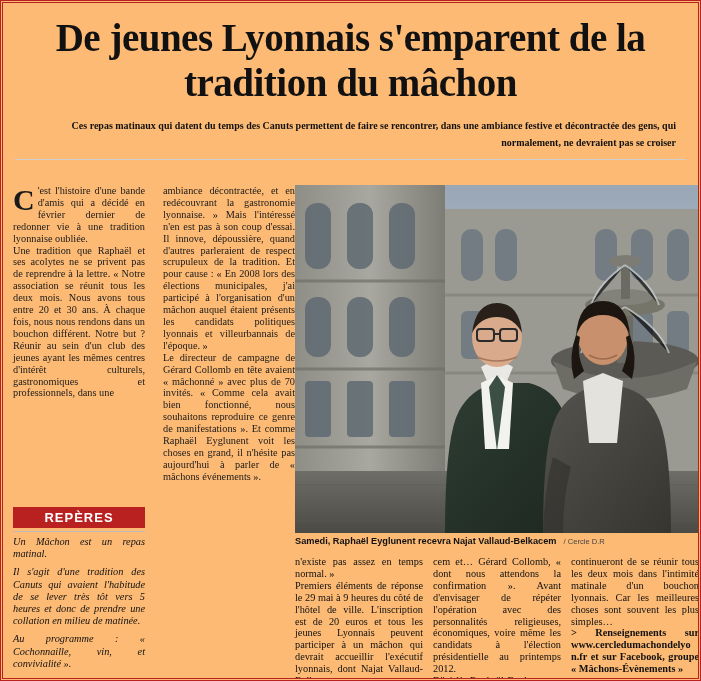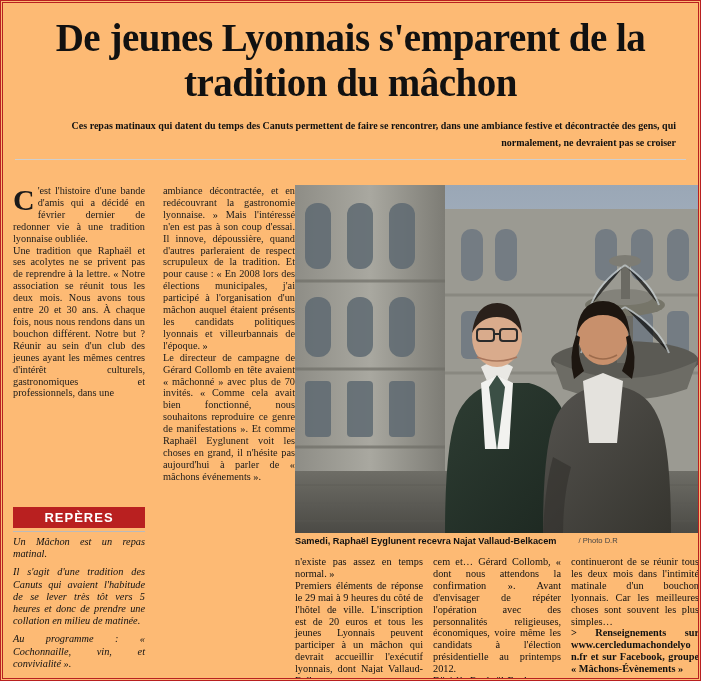--- a/index.html
+++ b/index.html
@@ -141,22 +141,22 @@
     background: #7d8490;
   }
   .photo svg { display: block; }
   .caption {
     margin-top: 3px;
     font-family: "Liberation Sans", sans-serif;
     font-size: 9.2px;
     font-weight: bold;
     color: #111;
     display: flex;
-    align-items: flex-start;
-    gap: 22px;
+    align-items: flex-end;
+    gap: 7px;
   }
   .credit {
     font-weight: normal;
     font-size: 7.6px;
     color: #444;
     white-space: nowrap;
   }
 
   
   .lower {
@@ -321,21 +321,21 @@
               <path d="M281 152 q2 -36 27 -36 q25 0 27 36 q-6 -22 -27 -22 q-21 0 -27 22 z" fill="#1d1610"></path>
               <path d="M281 150 q-8 22 -2 44 l10 -8 q-8 -18 -4 -34 z" fill="#1d1610"></path>
               <path d="M335 150 q8 22 2 44 l-10 -8 q8 -18 4 -34 z" fill="#1d1610"></path>
               <path d="M294 170 q14 8 28 0" stroke="#9c6b4c" stroke-width="1.6" fill="none"></path>
               <path d="M248 348 q2 -48 10 -76 l18 10 q-8 30 -8 66 z" fill="#2f2e29" opacity="0.55"></path>
             </g>
           </svg>
         </div>
         <div class="caption">
           <span>Samedi, Raphaël Eyglunent recevra Najat Vallaud-Belkacem</span>
-          <span class="credit">/ Photo D.R</span>
+          <span class="credit">/ Cercle D.R</span>
         </div>
       </div>
 
       <div class="lower">
         <div class="lower-cols">
           <div class="lcol">
             <p>n'existe pas assez en temps normal. »</p>
             <p>Premiers éléments de réponse le 29 mai à 9 heures du côté de l'hôtel de ville. L'inscription est de 20 euros et tous les jeunes Lyonnais peuvent participer à un mâchon qui devrait accueillir l'exécutif lyonnais, dont Najat Vallaud-Belka-</p>
           </div>
           <div class="lcol">

